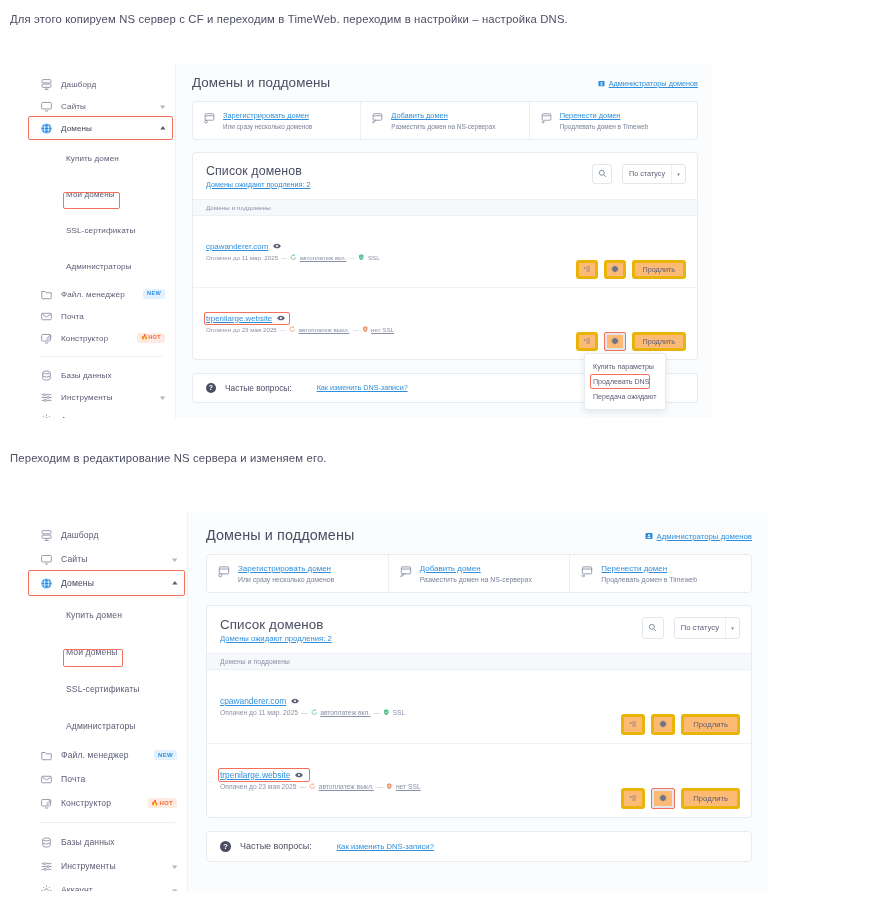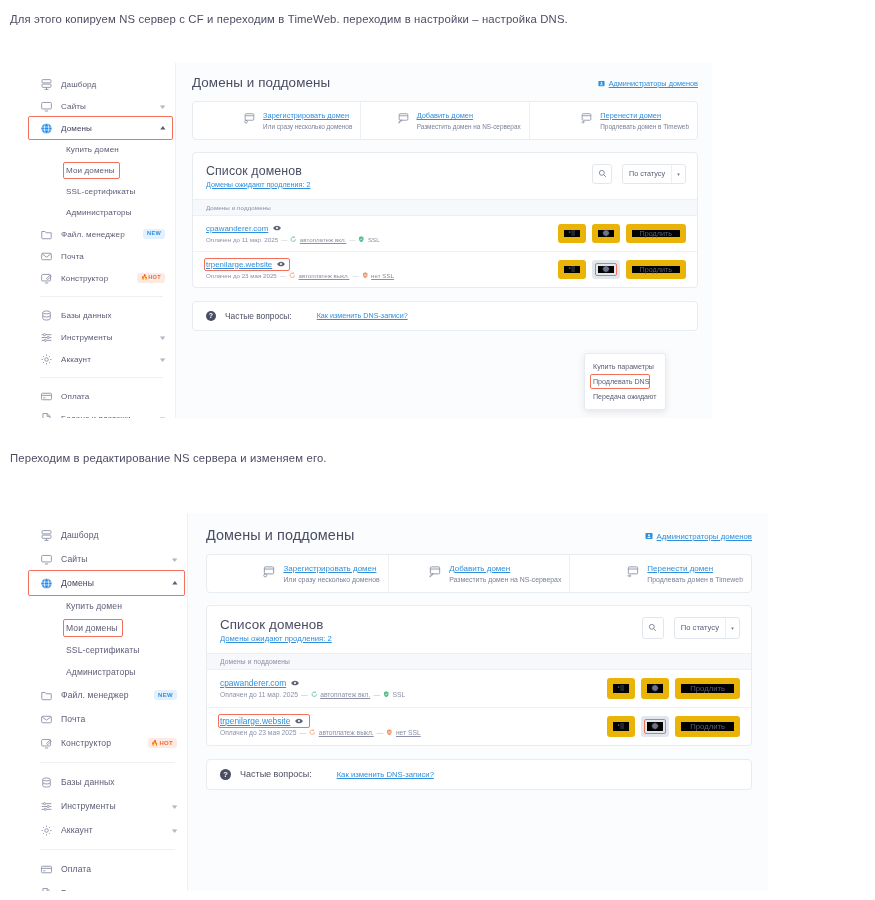--- a/index.html
+++ b/index.html
@@ -80,24 +80,25 @@
 
   .nav-row.active .nav-ico { color: #1f8ceb; }
   .nav-row.active .nav-label { color: #43445b; font-weight: normal; }
   .nav-row.active .chev { color: #5b5d75; }
 
   .nav-sub {
     font-size: 8.1px;
     color: #5b5d75;
     padding-left: 38px;
     height: 21px;
-    display: flex; align-items: center;
+    display: flex; align-items: flex-start;
     letter-spacing: .1px;
     position: relative;
     white-space: nowrap;
+    margin-top: 15px;
   }
   #shot-2 .nav-sub { font-size: 8.6px; height: 22px; }
 
   
   .redbox {
     position: absolute;
     border: 1.4px solid #f4705a;
     border-radius: 2px;
     pointer-events: none;
     z-index: 20;
@@ -166,21 +167,20 @@
 
   
   .actions { display: flex; margin-bottom: 12px; }
   .action {
     flex: 1 1 0;
     display: flex;
     gap: 7px;
     padding: 9px 8px 9px 10px;
     border-right: 1px solid #eceff3;
     align-items: flex-start;
-    justify-content: flex-end;
   }
   .action:last-child { border-right: none; }
   .action .aico { color: #8d93a8; flex: 0 0 auto; margin-top: 1px; }
   .action .aico svg { width: 13px; height: 13px; display: block; }
   #shot-2 .action .aico svg { width: 14px; height: 14px; }
   .action .atxt { min-width: 0; }
   .action .a-title {
     font-size: 7.4px;
     color: #2f8fdd;
     text-decoration: underline;
@@ -302,27 +302,28 @@
   .ic.auto-off { color: #f3976a; }
   .ic.ssl-on { color: #54c08a; }
   .ic.ssl-off { color: #f3976a; }
   .dmeta .ssl-txt.on { color: #8b90a6; }
   .dmeta .ssl-txt.off { color: #8b90a6; }
 
   .row-actions { display: flex; gap: 6px; align-items: center; position: relative; }
   .mini-btn {
     height: 19px;
     min-width: 22px;
-    border: 6px solid #eab308;
+    border: 3px solid #eab308;
     border-radius: 3px;
-    background: #000000;
+    background: #fdba74;
     display: flex; align-items: center; justify-content: center;
     color: #6d7288;
     font-size: 6.5px;
     padding: 0 4px;
+    margin-top: 36px;
   }
   #shot-2 .mini-btn { height: 21px; min-width: 24px; }
   .mini-btn svg { width: 8px; height: 8px; display: block; }
   .mini-btn.renew {
     font-size: 7.2px;
     color: #5b5d75;
     padding: 0 8px;
     min-width: 0;
   }
   #shot-2 .mini-btn.renew { font-size: 7.7px; padding: 0 9px; }

